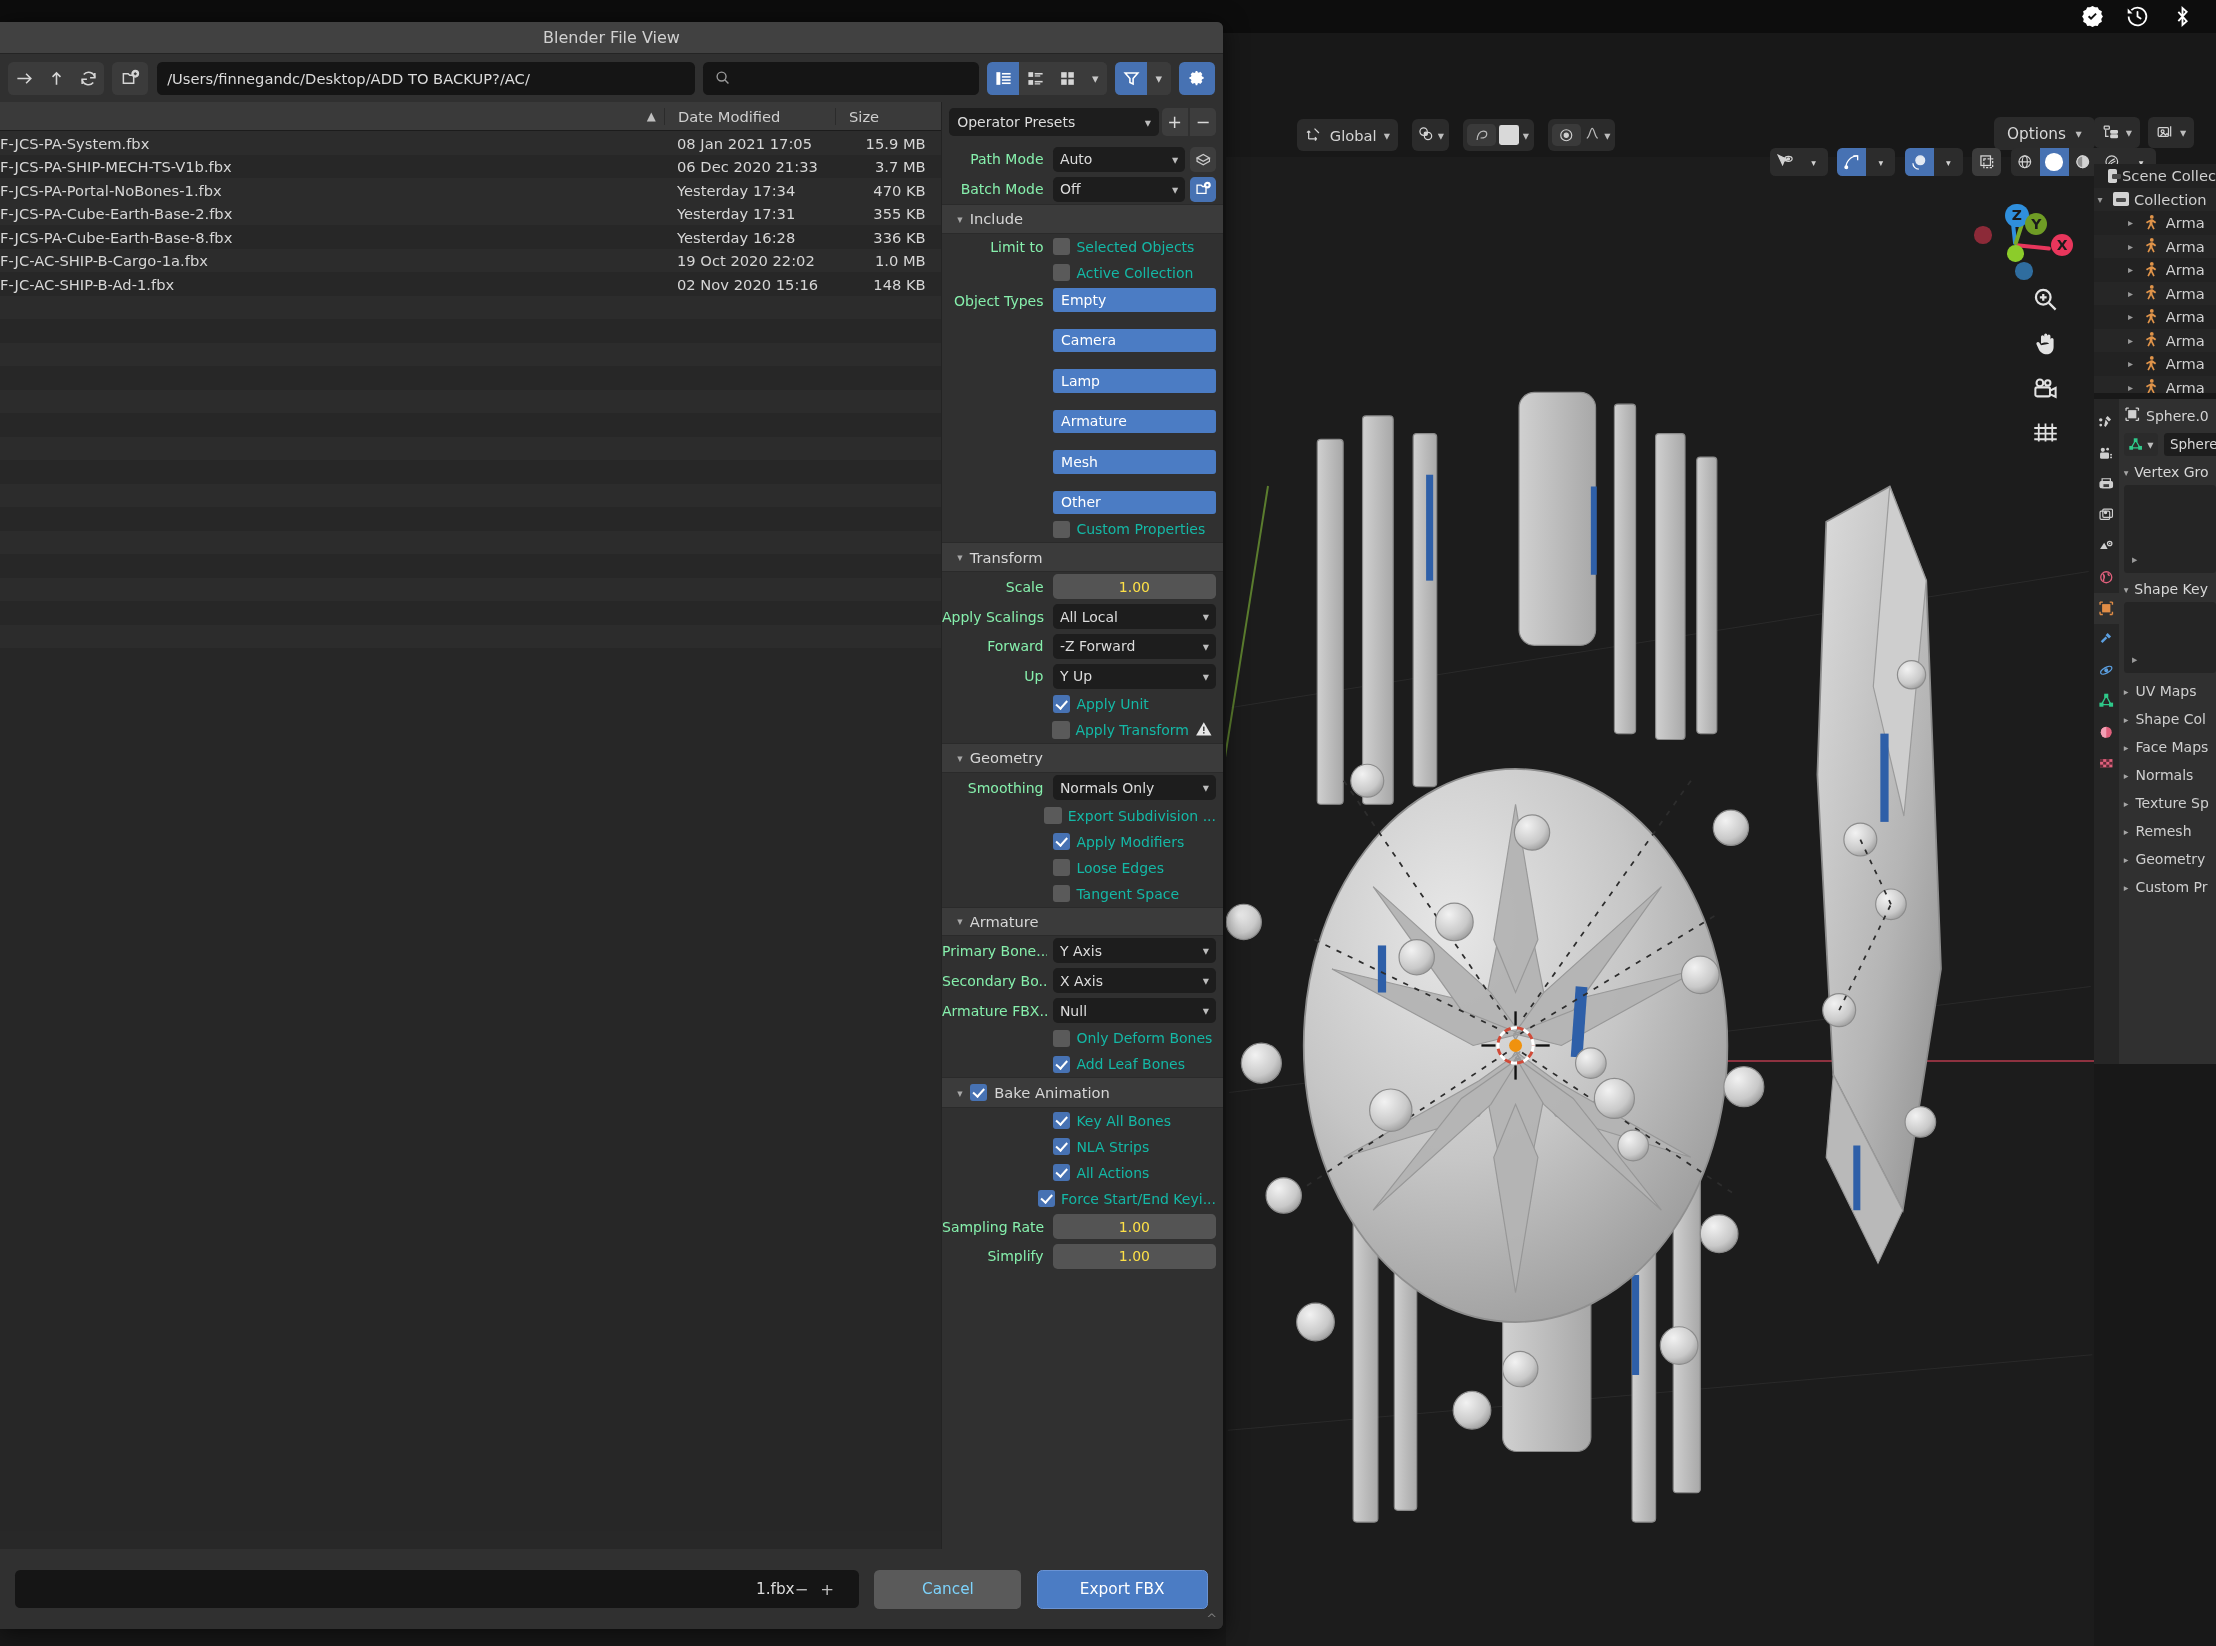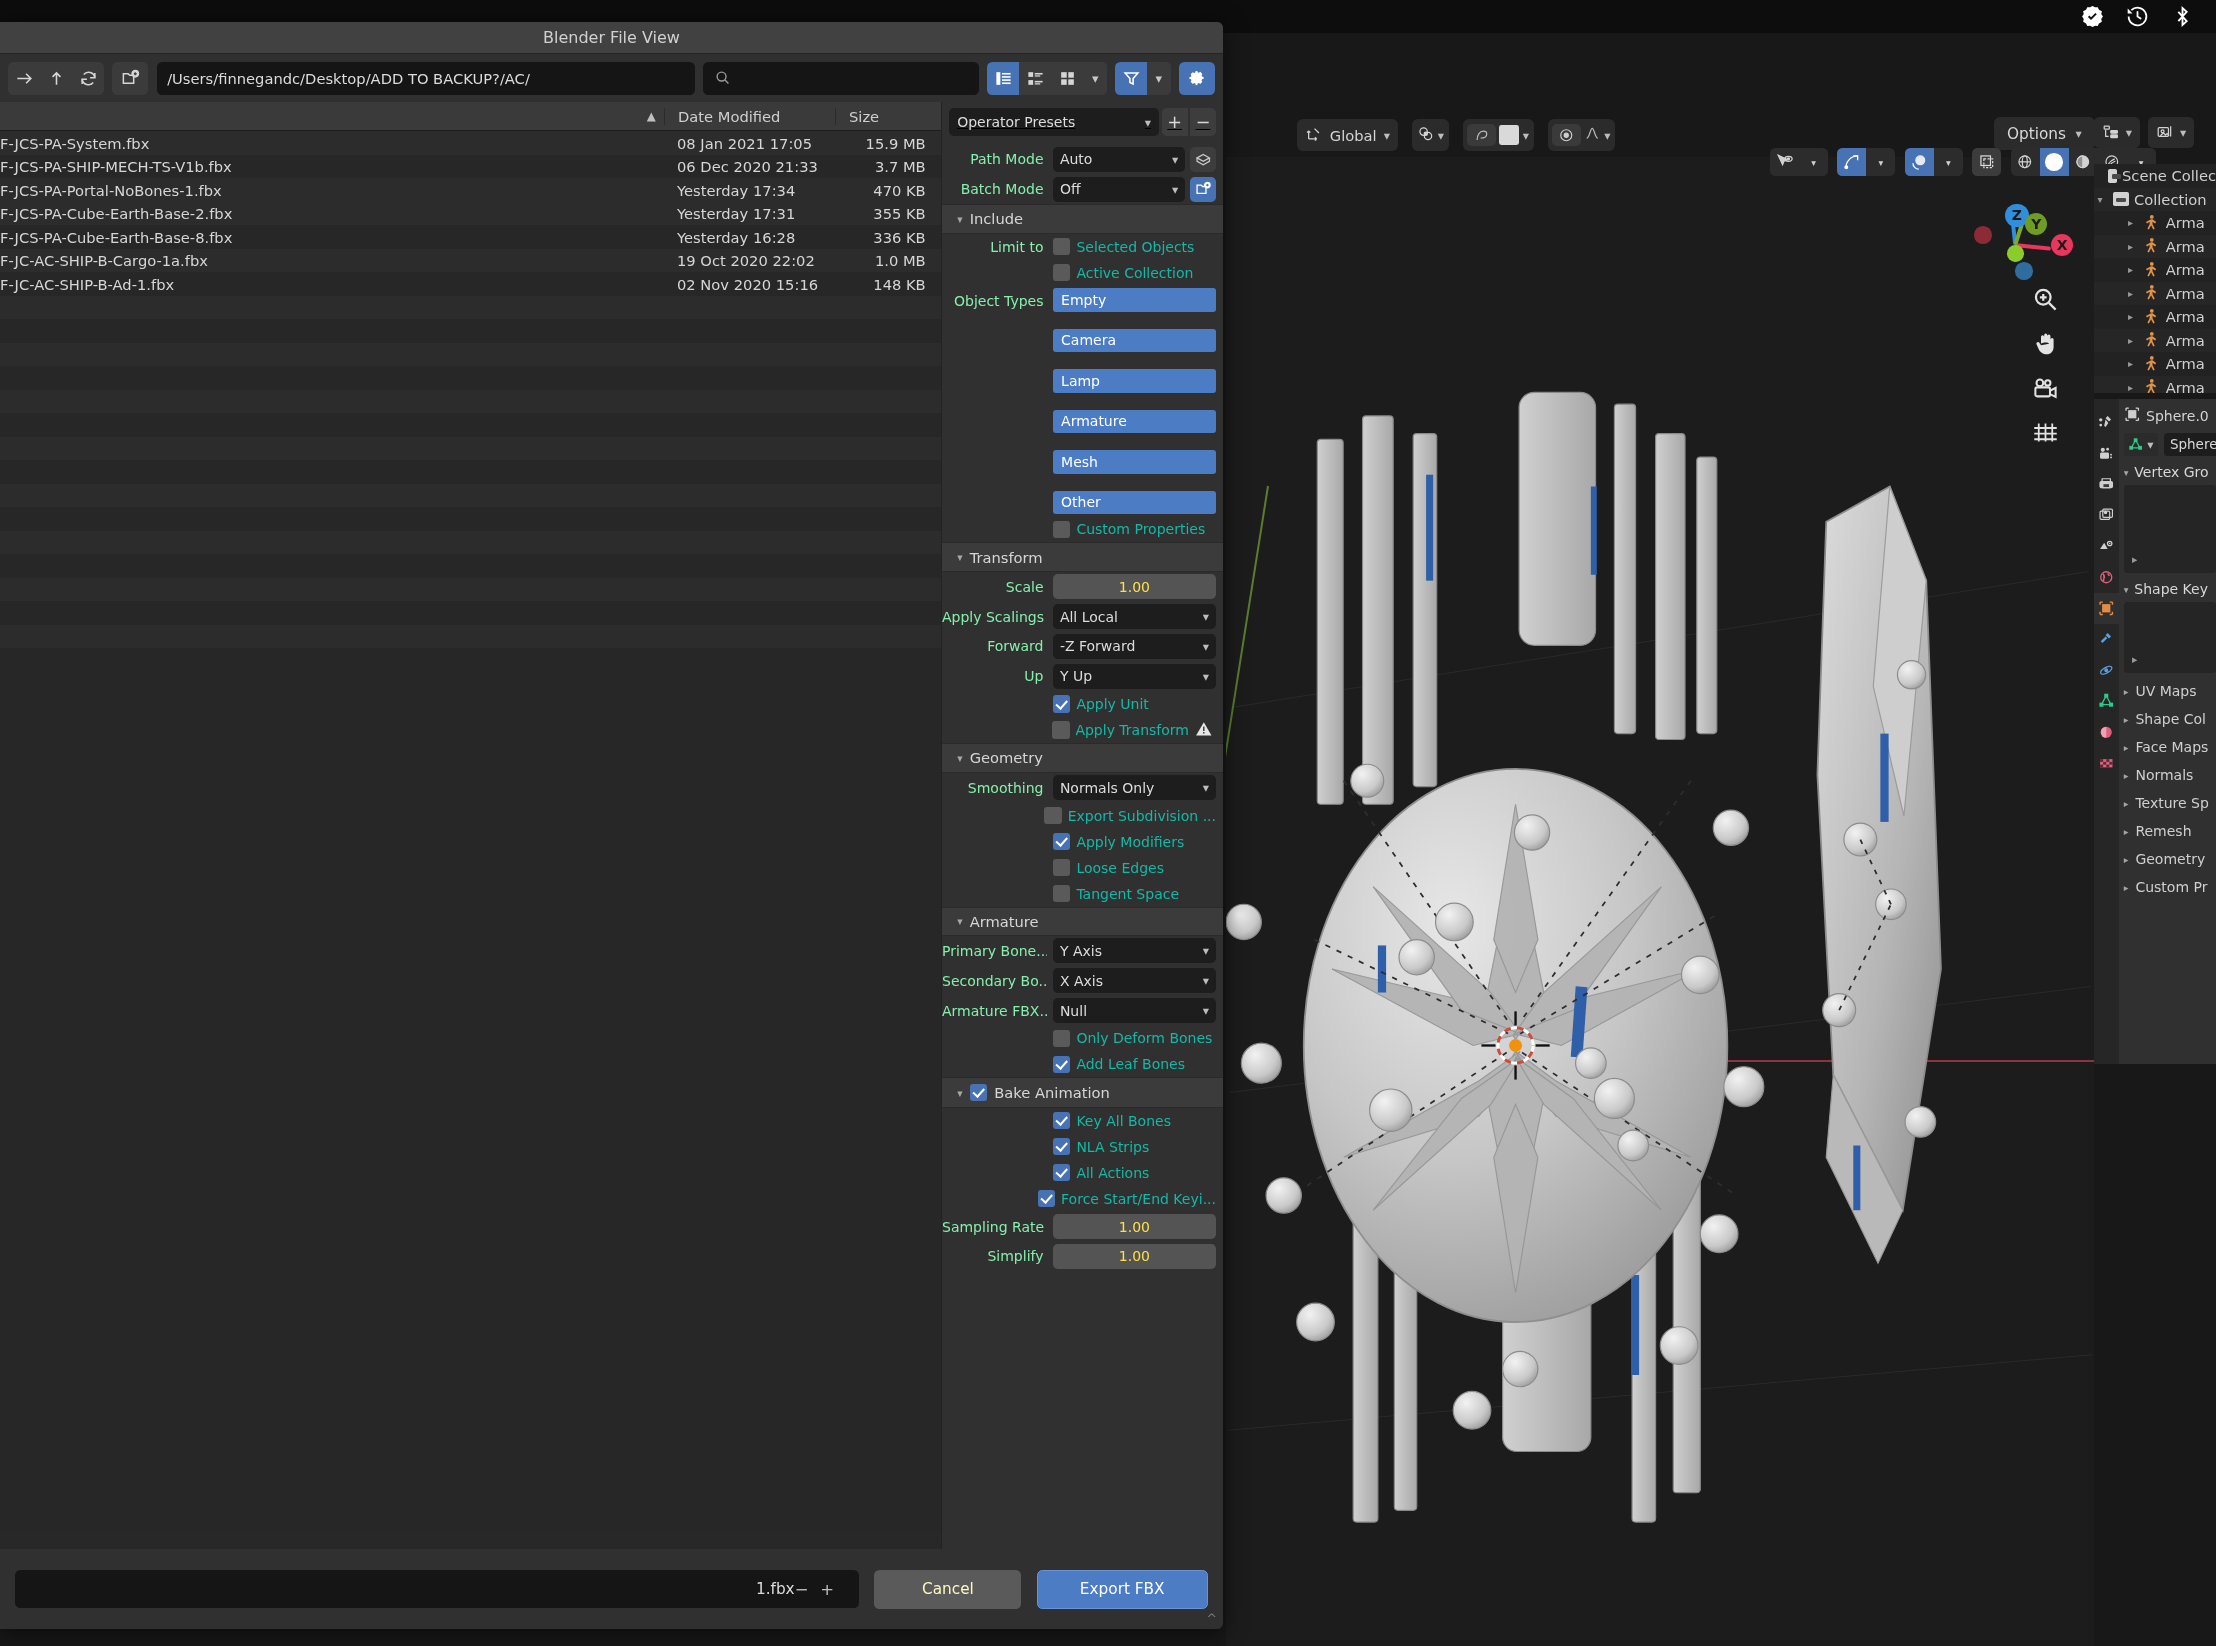--- a/index.html
+++ b/index.html
@@ -146,21 +146,21 @@
   .file-row.odd { background: #2c2c2c; }
   .file-row.even { background: #272727; }
   .fr-name { flex: 1; padding-left: 0px; white-space: nowrap; overflow: hidden; }
   .fr-date { width: 171px; padding-left: 13px; }
   .fr-size { width: 106px; text-align: right; padding-right: 15.3px; }
   .file-fill { background: #272727; }
   .file-fill .stripe { height: 23.5px; }
   .file-fill .stripe.odd { background: #2c2c2c; }
 
   .opt-pane { width: 282px; background: #303030; border-left: 1.2px solid #232323; overflow: hidden; }
-  .preset-row { display: flex; align-items: center; gap: 2.4px; padding: 5.9px 7px 8.2px 7px; text-decoration: underline; }
+  .preset-row { display: flex; align-items: center; gap: 2.4px; padding: 5.9px 7px 8.2px 7px; }
   .preset-sel {
     flex: 1; height: 28px; background: #1d1d1d; border-radius: 4.7px;
     display: flex; align-items: center; justify-content: space-between;
     padding: 0 8.2px; color: #ddd; font-size: 14px;
   }
   .pm-btn { width: 26px; height: 28px; background: #3d3d3d; display: flex; align-items: center; justify-content: center; color: #d8d8d8; font-size: 17.6px; }
   .pm-btn.l { border-radius: 4.7px 0 0 4.7px; }
   .pm-btn.r { border-radius: 0 4.7px 4.7px 0; }
 
   .prow { display: flex; align-items: center; gap: 5.9px; padding: 2.4px 7px 2.4px 0; min-height: 26px; }
@@ -209,21 +209,21 @@
   
   .dlg-footer { height: 80px; background: #303030; display: flex; align-items: center; gap: 15.3px; padding: 0 15.3px; }
   .fname-field {
     flex: 1; height: 38px; background: #151515; border-radius: 5.3px;
     display: flex; align-items: center; justify-content: flex-end;
     padding: 0 25px; color: #dcdcdc; font-size: 15.3px;
   }
   .fname-steppers { display: flex; gap: 11.8px; color: #bdbdbd; font-size: 16.5px; }
   .btn {
     height: 39px; border-radius: 5.3px; display: flex; align-items: center; justify-content: center;
-    font-size: 15.3px; color: #fef9c3; padding: 0 31px;
+    font-size: 15.3px; color: #7dd3fc; padding: 0 31px;
   }
   .btn.cancel { background: #5a5a5a; width: 147px; }
   .btn.export { background: #4b7cc4; color: #fff; width: 171px; border: 1.2px solid #6a93d4; }
   .corner-grip { position: absolute; right: 5.9px; bottom: 3.5px; color: #7a7a7a; font-size: 13px; }
 </style>
 </head>
 <body>
 
 <div class="root">
 

